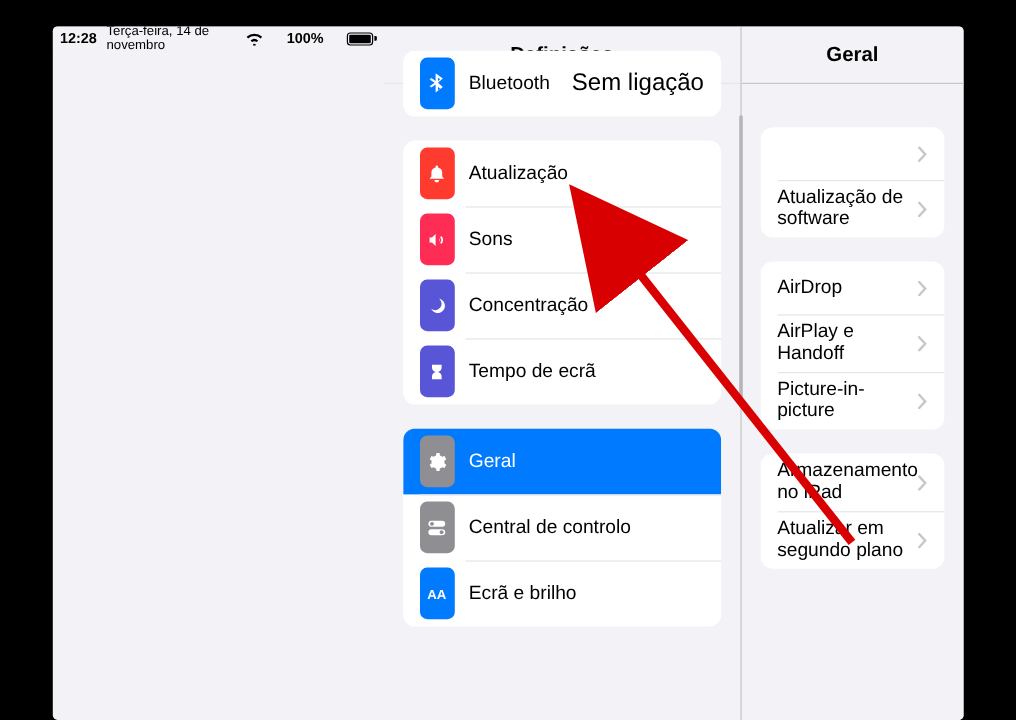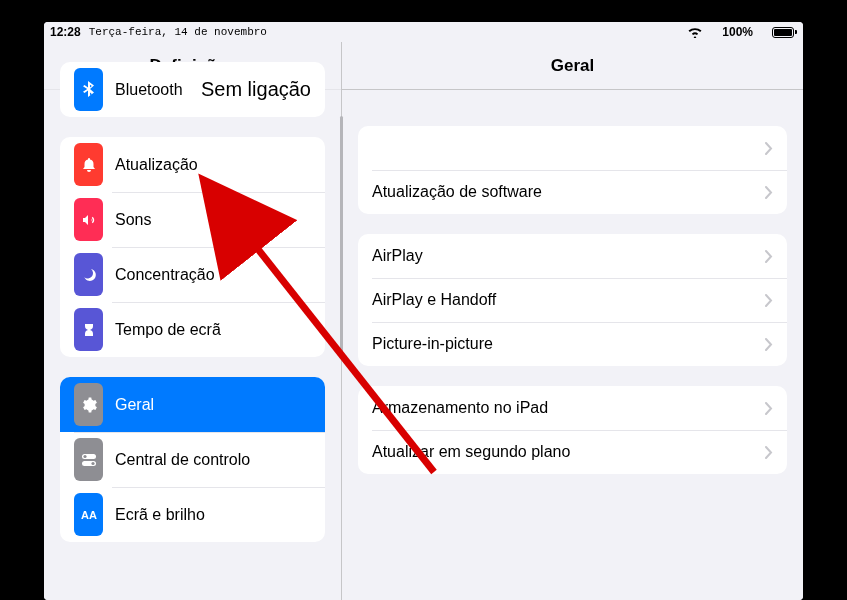--- a/index.html
+++ b/index.html
@@ -1,24 +1,24 @@
 <!DOCTYPE html>
 <html><head>
 <meta charset="utf-8">
 <style>
 * { margin: 0; padding: 0; box-sizing: border-box; -webkit-font-smoothing: antialiased; }
 body { font-family: -apple-system, "Helvetica Neue", Arial, sans-serif; background: #000; width: 847px; height: 600px; overflow: hidden; }
 
 .device-frame { background: #000; width: 847px; height: 600px; border-radius: 40px; padding: 22px 44px 0 44px; position: relative; }
 .camera { position: absolute; top: 36px; left: 50%; transform: translateX(-50%); width: 12px; height: 12px; background: #222; border-radius: 50%; box-shadow: inset 0 0 2px #444; }
-.screen { background: #f2f2f7; width: 100%; height: 100%; border-radius: 4px; overflow: hidden; display: flex; flex-direction: column; position: relative; }
+.screen { background: #f2f2f7; width: 100%; height: 100%; border-radius: 4px; overflow: hidden; display: flex; flex-direction: row; position: relative; }
 
 .status-bar { height: 20px; display: flex; align-items: center; padding: 0 6px; font-size: 12px; font-weight: 600; background: #f2f2f7; }
 .status-left { display: flex; align-items: center; gap: 8px; }
-.status-date { font-weight: 400; font-size: 11px; font-family: Liberation Mono, monospace; }
+.status-date { font-weight: 400; font-size: 11px; }
 .status-right { margin-left: auto; display: flex; align-items: center; gap: 19px; }
 .wifi-icon svg { display: block; }
 .battery-icon { display: flex; align-items: center; gap: 1px; }
 .battery-body { width: 22px; height: 11px; border: 1px solid #000; border-radius: 3px; position: relative; }
 .battery-fill { position: absolute; inset: 1px; background: #000; border-radius: 1px; }
 .battery-tip { width: 2px; height: 4px; background: #000; border-radius: 0 1px 1px 0; }
 
 .split { display: flex; flex: 1; min-height: 0; position: relative; }
 .sidebar { width: 297px; background: #f2f2f7; display: flex; flex-direction: column; min-height: 0; }
 .main { flex: 1; background: #f2f2f7; display: flex; flex-direction: column; min-height: 0; border-left: 1px solid #c6c6c8; }
@@ -182,21 +182,21 @@
               <span class="chevron">
                   <svg width="8" height="13" viewBox="0 0 8 13">
                     <path d="M1 1l5 5.5L1 12" stroke="#c7c7cc" stroke-width="2" fill="none" stroke-linecap="round"></path>
                   </svg>
                 </span>
             </div>
           </div>
 
           <div class="group">
             <div class="row">
-              <span class="row-main-label">AirPlay</span>
+              <span class="row-main-label">AirDrop</span>
               <span class="chevron">
                   <svg width="8" height="13" viewBox="0 0 8 13">
                     <path d="M1 1l5 5.5L1 12" stroke="#c7c7cc" stroke-width="2" fill="none" stroke-linecap="round"></path>
                   </svg>
                 </span>
             </div>
             <div class="row">
               <span class="row-main-label">AirPlay e Handoff</span>
               <span class="chevron">
                   <svg width="8" height="13" viewBox="0 0 8 13">

